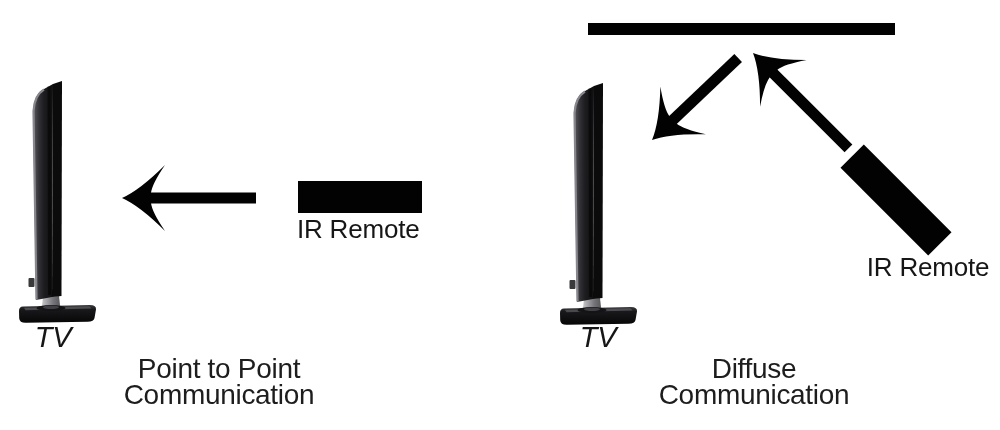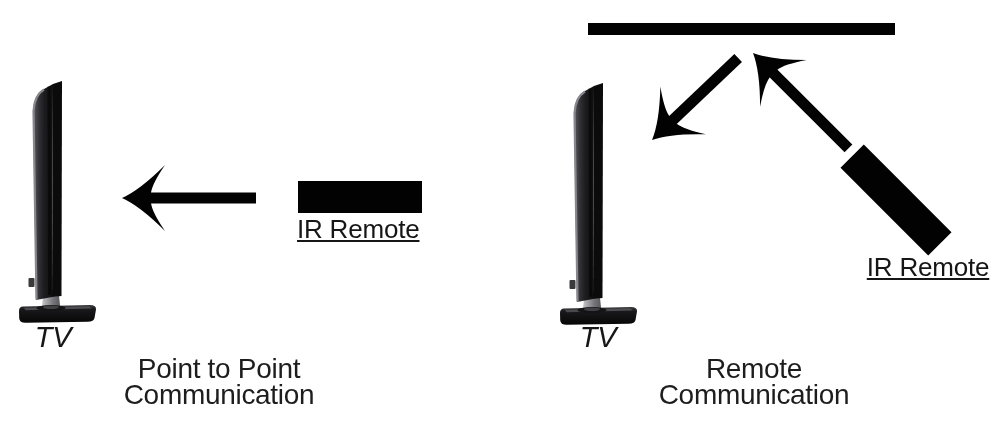--- a/index.html
+++ b/index.html
@@ -26,21 +26,20 @@
     font-size: 29px;
     line-height: 30px;
     text-align: center;
     letter-spacing: -0.2px;
     font-style: italic;
   }
   .remote-label {
     font-size: 26px;
     line-height: 27px;
     letter-spacing: -0.2px;
-    text-decoration: underline;
   }
   .caption {
     position: absolute;
     font-size: 28px;
     line-height: 26px;
     letter-spacing: -0.3px;
     text-align: center;
     color: #1d1d1d;
   }
   .caption span { display: block; }
@@ -126,17 +125,17 @@
   <div class="caption" style="left:94px; top:356px; width:250px;">
     <span>Point to Point</span>
     <span>Communication</span>
   </div>
 
   <div class="label tv-label" style="left:568px; top:322px; width:60px;">TV</div>
 
   <div class="label remote-label" style="left:866px; top:254px; width:124px; text-align:center;">IR Remote</div>
 
   <div class="caption" style="left:629px; top:356px; width:250px;">
-    <span>Remote</span>
+    <span>Diffuse</span>
     <span>Communication</span>
   </div>
 
 </div>
 
 </body></html>

